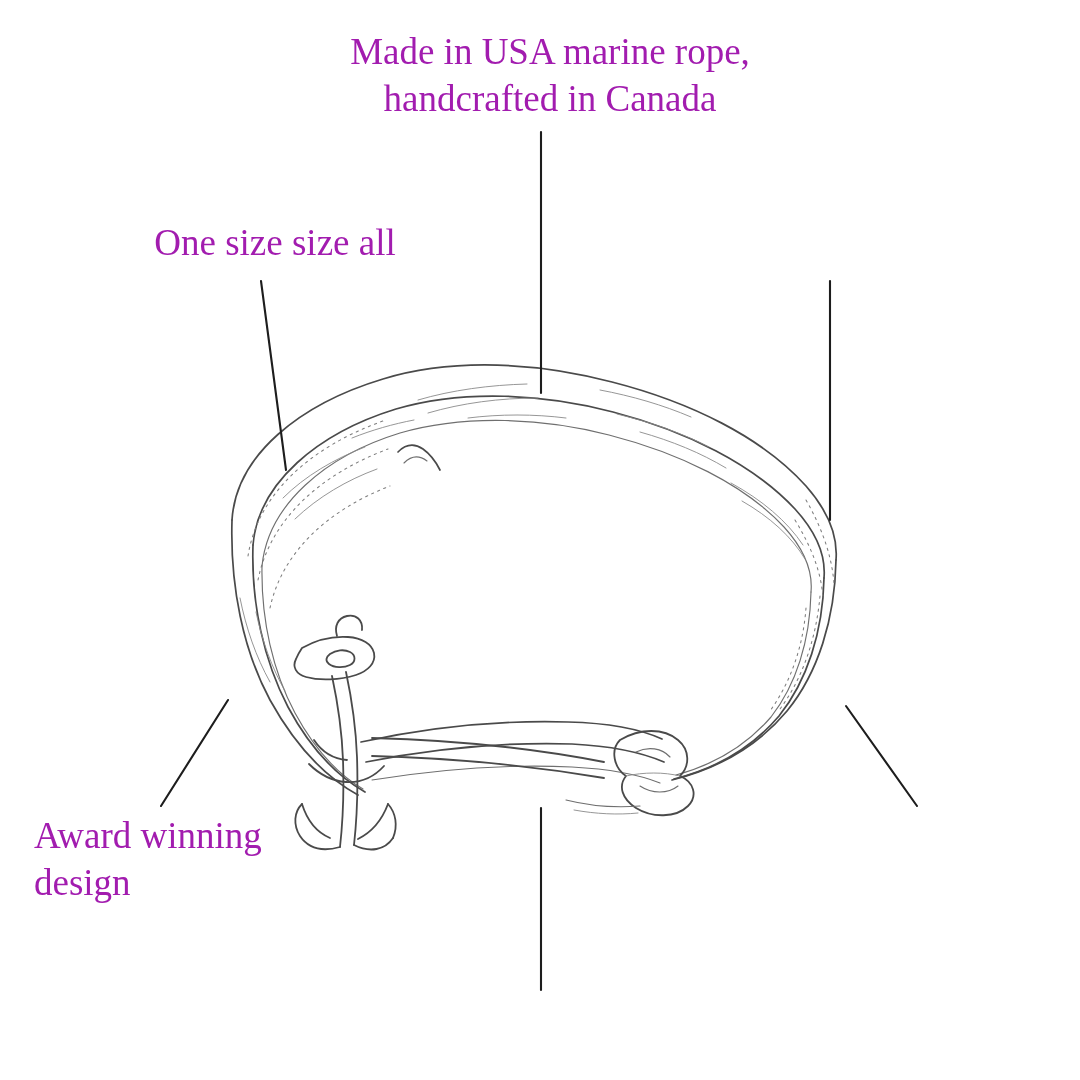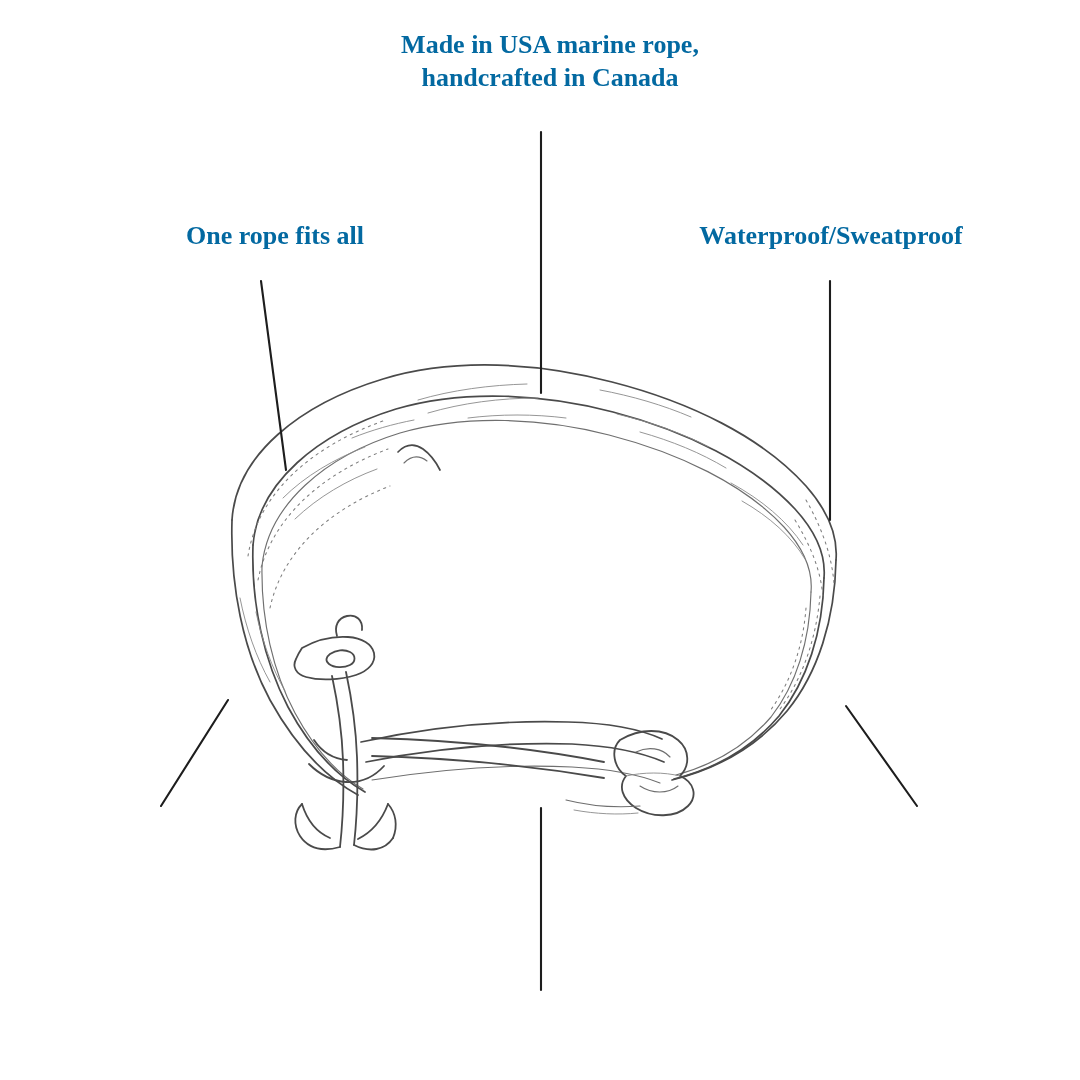--- a/index.html
+++ b/index.html
@@ -12,25 +12,24 @@
     width: 1080px;
     height: 1080px;
     background: #ffffff;
     overflow: hidden;
     font-family: "Liberation Serif", "DejaVu Serif", serif;
     color: #1b1b1b;
   }
   .callout {
     position: absolute;
     font-family: "Liberation Serif", "DejaVu Serif", serif;
-    color: #0369a1;
-    font-size: 26px;
+    color: #a21caf;
+    font-size: 37px;
     line-height: 1.28;
     white-space: pre-line;
-    font-weight: bold;
   }
   .callout.center { text-align: center; }
   .callout.left { text-align: left; }
 
   #c-rope  { left: 340px; top: 28px;  width: 420px; }
   #c-size  { left: 140px; top: 219px; width: 270px; }
   #c-water { left: 636px; top: 219px; width: 390px; }
   #c-award { left: 34px;  top: 812px; width: 270px; }
   #c-hypo  { left: 796px; top: 812px; width: 260px; }
   #c-life  { left: 330px; top: 1003px; width: 430px; }
@@ -163,20 +162,21 @@
     <line class="leader" x1="261" y1="281" x2="286" y2="470"></line>
     <line class="leader" x1="830" y1="281" x2="830" y2="520"></line>
     <line class="leader" x1="161" y1="806" x2="228" y2="700"></line>
     <line class="leader" x1="917" y1="806" x2="846" y2="706"></line>
     <line class="leader" x1="541" y1="990" x2="541" y2="808"></line>
   </svg>
 
   <div class="callout center" id="c-rope">Made in USA marine rope,
 handcrafted in Canada</div>
 
-  <div class="callout center" id="c-size">One rope fits all</div>
+  <div class="callout center" id="c-size">One size size all</div>
 
-  <div class="callout center" id="c-water">Waterproof/Sweatproof</div>
 
+  <div class="callout left" id="c-award">Award winning
+design</div>
 
 
 
 </div>
 
 </body></html>

